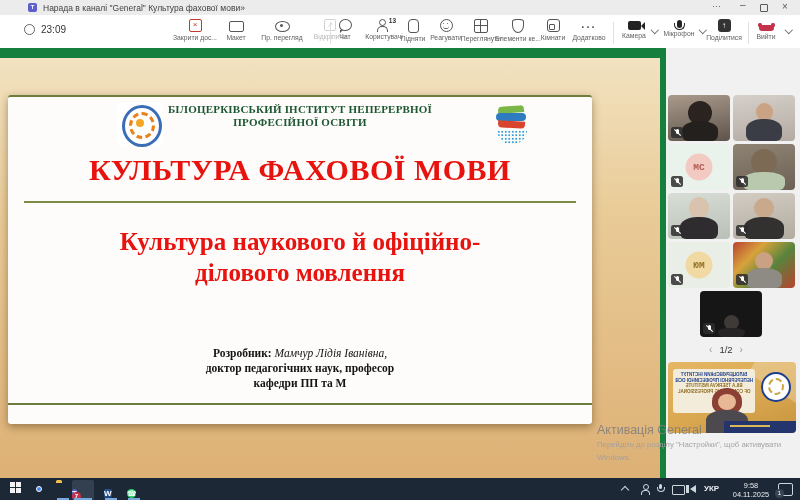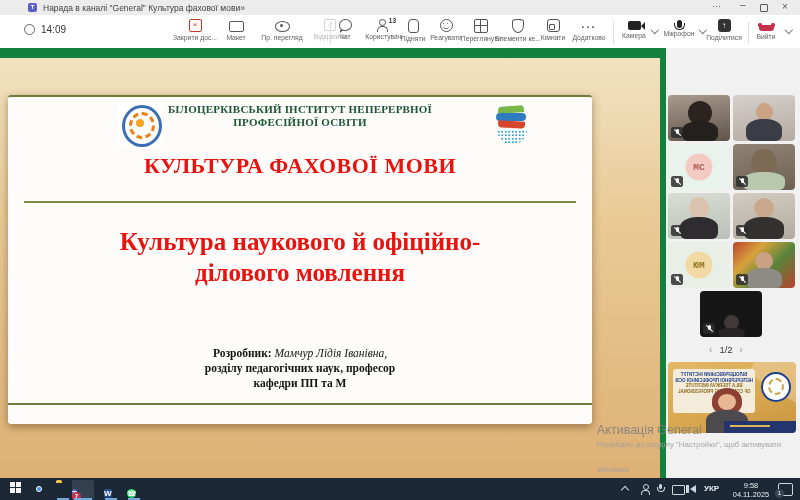--- a/index.html
+++ b/index.html
@@ -59,21 +59,21 @@
   .inst{position:absolute;left:127px;top:6px;width:330px;text-align:center;font-family:"Liberation Serif",serif;font-weight:700;font-size:11px;line-height:1.18;color:#1c5632;letter-spacing:.2px;}
   .logoL{position:absolute;left:110px;top:5px;width:44px;height:44px;background:#fff;border-radius:3px;}
   .logoL .ring{position:absolute;left:4px;top:3px;width:34px;height:36px;border:3px solid #3a6db5;border-radius:50%;}
   .logoL .gear{position:absolute;left:11px;top:10px;width:20px;height:21px;border:3px dashed #e8821a;border-radius:50%;}
   .logoL .core{position:absolute;left:18px;top:17px;width:8px;height:8px;background:#f5a623;border-radius:50%;}
   .logoR{position:absolute;left:486px;top:7px;width:38px;height:42px;}
   .logoR .b1{position:absolute;left:4px;top:2px;width:26px;height:7px;background:#7ab648;border-radius:4px 4px 0 0;transform:rotate(-4deg);}
   .logoR .b2{position:absolute;left:2px;top:9px;width:30px;height:8px;background:#2e7bbf;border-radius:4px;}
   .logoR .b3{position:absolute;left:4px;top:17px;width:27px;height:7px;background:#d8452e;border-radius:0 0 4px 4px;transform:rotate(3deg);}
   .logoR .fan{position:absolute;left:3px;top:26px;width:30px;height:14px;background:radial-gradient(circle,#2e9bd6 0.9px,transparent 1.2px);background-size:3.5px 3.5px;border-radius:0 0 14px 14px;}
-  .s-title{position:absolute;left:0;top:56px;width:100%;text-align:center;font-family:"Liberation Serif",serif;font-weight:700;font-size:22px;color:#e8120e;letter-spacing:.5px;}
+  .s-title{position:absolute;left:0;top:56px;width:100%;text-align:center;font-family:"Liberation Serif",serif;font-weight:700;font-size:30px;color:#e8120e;letter-spacing:.5px;}
   .s-divider{position:absolute;left:16px;right:16px;top:104px;height:1.5px;background:#7c8c44;}
   .s-lect{position:absolute;left:0;top:116px;width:100%;text-align:center;font-family:"Liberation Serif",serif;font-weight:700;font-size:11px;color:#5f7030;letter-spacing:.4px;}
   .s-sub{position:absolute;left:82px;top:130px;width:420px;text-align:center;font-family:"Liberation Serif",serif;font-weight:700;font-size:25px;line-height:1.22;color:#e8120e;}
   .s-dev{position:absolute;left:167px;top:249px;width:250px;text-align:center;font-family:"Liberation Serif",serif;font-size:11.5px;line-height:1.3;color:#141414;font-weight:700;}
   .s-dev .nm{font-style:italic;font-weight:400;}
   .s-bline{position:absolute;left:0;right:0;top:306px;height:2px;background:#6e7c3e;}
   
   .pbar{position:absolute;left:0;bottom:0;width:100%;height:40px;background:#161616;display:flex;align-items:center;padding-left:14px;box-sizing:border-box;gap:11px;}
   .pb-chl{color:#6f6f6f;font-size:12px;}
   .pb-nav{color:#e8e8e8;font-size:9px;white-space:nowrap;}
@@ -164,21 +164,21 @@
     <div class="tb-title">Нарада в каналі "General" Культура фахової мови»</div>
     <div class="winctl wc-more">···</div>
     <div class="winctl wc-min">–</div>
     <div class="winctl wc-restore"></div>
     <div class="winctl wc-close">×</div>
   </div>
 
   <div class="toolbar">
     <div class="timer">
       <span class="rec-ring"></span>
-      <span>14:09</span>
+      <span>23:09</span>
     </div>
 
     <div class="tbtn" style="left:172px;width:46px">
       <span class="ic i-closedoc">×</span>
       <span class="lbl">Закрити дос...</span>
     </div>
     <div class="tbtn" style="left:214px;width:44px">
       <span class="ic i-layout"></span>
       <span class="lbl">Макет</span>
     </div>
@@ -263,21 +263,21 @@
             <span class="b1"></span>
             <span class="b2"></span>
             <span class="b3"></span>
             <span class="fan"></span>
           </div>
         <div class="s-title">КУЛЬТУРА ФАХОВОЇ МОВИ</div>
         <div class="s-divider"></div>
         <div class="s-sub">Культура наукового й офіційно-ділового  мовлення</div>
         <div class="s-dev">
           <span>Розробник:</span><span class="nm"> Мамчур Лідія Іванівна,</span><br>
-          <span>розділу педагогічних наук, професор</span><br>
+          <span>доктор педагогічних наук, професор</span><br>
           <span>кафедри ПП та М</span>
         </div>
         <div class="s-bline"></div>
       </div>
     </div>
 
     <div class="pbar">
       <span class="pb-chl">‹</span>
       <span class="pb-nav">7 із 55</span>
       <span class="pb-chr">›</span>
@@ -365,21 +365,21 @@
       <span class="pr-body"></span>
       <span class="pr-strip">
           <i></i>
         </span>
     </div>
   </div>
 
   <div class="watermark">
     <div class="wm1">Активація General</div>
     <div class="wm2">Перейдіть до розділу "Настройки", щоб активувати</div>
-    <div class="wm2" style="margin-top:16px">Windows.</div>
+    <div class="wm2" style="margin-top:4px">Windows.</div>
   </div>
 
   <div class="taskbar">
     <div class="tk" style="left:8px">
       <span class="win4"><span style="left:0;top:0"></span><span style="left:6px;top:0"></span><span style="left:0;top:6px"></span><span style="left:6px;top:6px"></span></span>
     </div>
     <div class="tk" style="left:32px"><span class="chrome"></span></div>
     <div class="tk" style="left:56px"><span class="folder"></span></div>
     <div class="tk tk-teams" style="top:2px;height:18px;padding-top:2px">
       <span class="teamsic">T<span class="tbadge">7</span></span>

